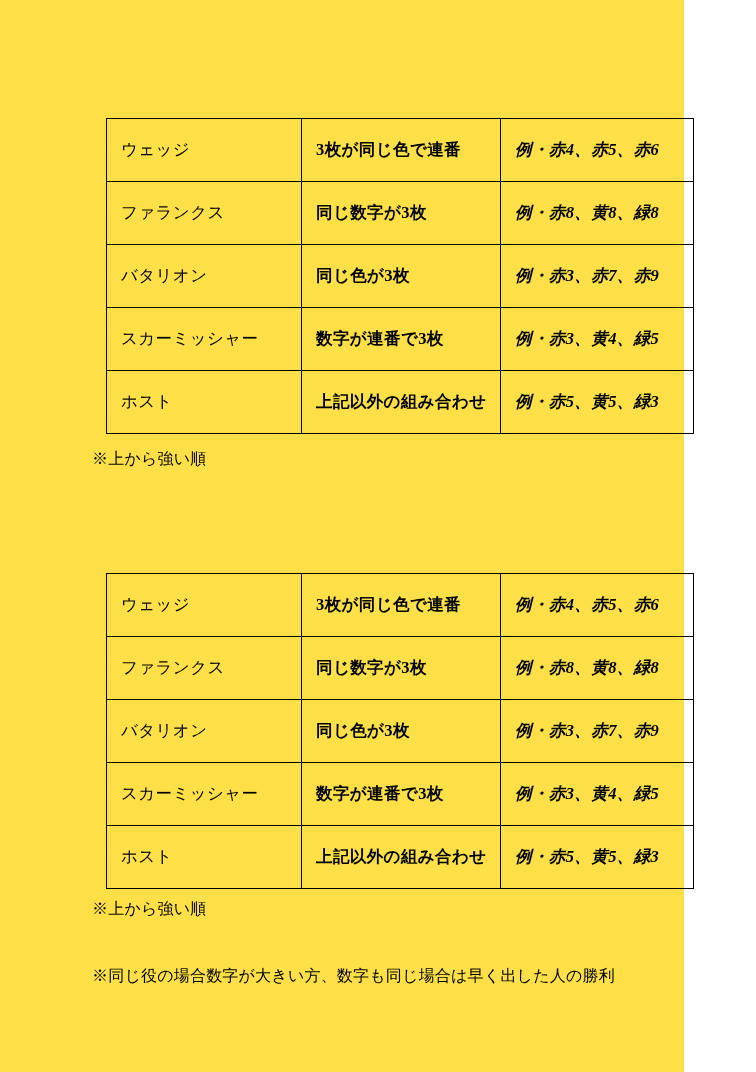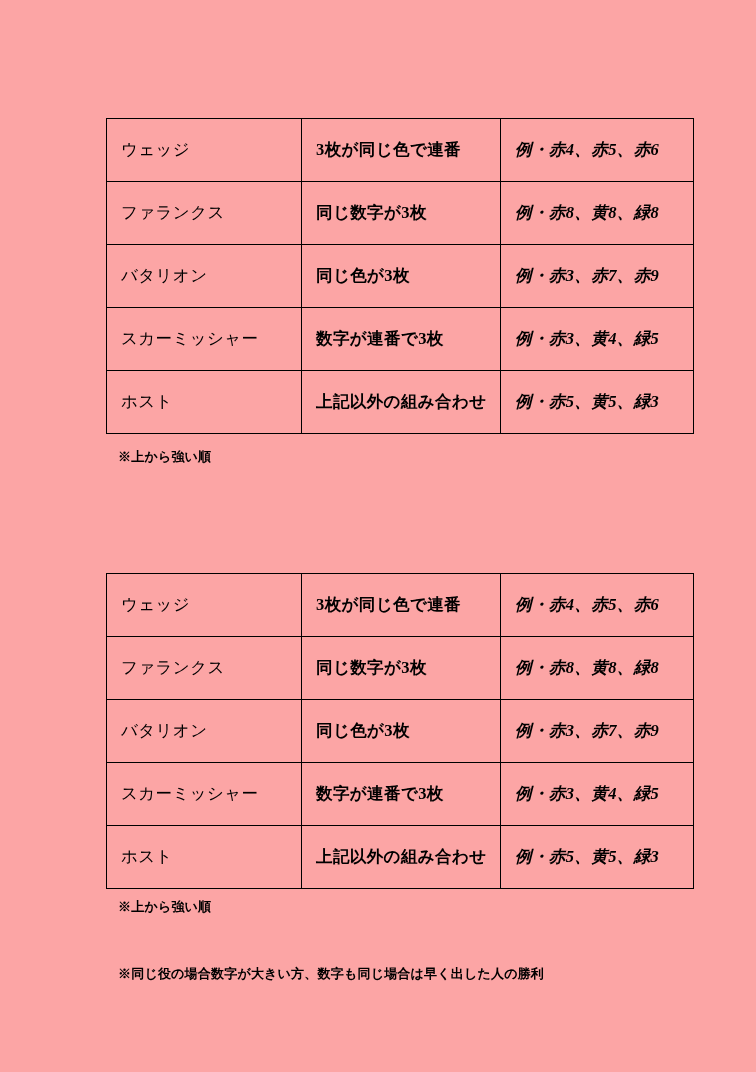--- a/index.html
+++ b/index.html
@@ -13,23 +13,23 @@
     position: relative;
     font-family: "Liberation Serif", "DejaVu Serif", serif;
     color: #000000;
     overflow: hidden;
   }
 
   .page {
     position: absolute;
     left: 0;
     top: 0;
-    width: 756px;
+    width: 684px;
     height: 1072px;
-    background: #fca5a5;
+    background: #fde047;
   }
 
   
   .rules-table {
     position: absolute;
     left: 106px;
     width: 542px;
     border-collapse: collapse;
     table-layout: fixed;
   }
@@ -46,23 +46,23 @@
     letter-spacing: 0.4px;
   }
 
   .col-name  { width: 180px; font-weight: normal; }
   .col-desc  { width: 184px; font-weight: bold; padding-left: 12px; }
   .col-ex    { width: 178px; font-weight: bold; padding-left: 10px; font-style: italic; }
 
   
   .note {
     position: absolute;
-    left: 118px;
-    font-weight: bold;
-    font-size: 13px;
+    left: 92px;
+    font-weight: normal;
+    font-size: 16px;
     line-height: 1.2;
     letter-spacing: 0.2px;
     white-space: nowrap;
   }
   .note-a1 { top: 449px; }
   .note-a2 { top: 494px; }
   .note-b1 { top: 899px; }
   .note-b2 { top: 944px; margin-top: 22px; }
 </style>
 </head>

